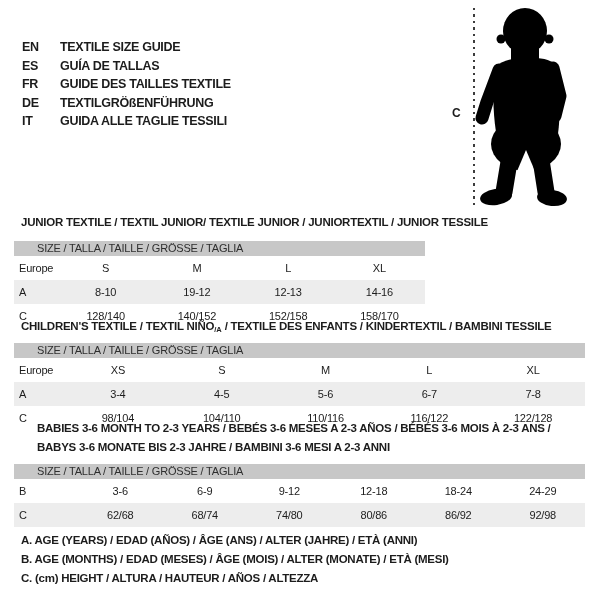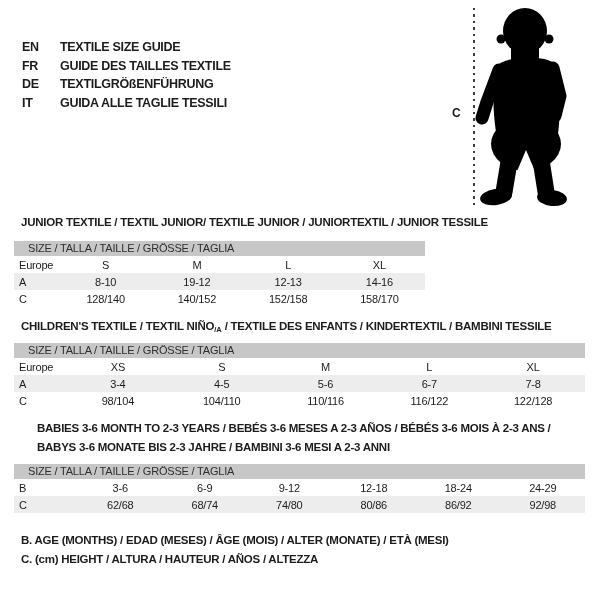--- a/index.html
+++ b/index.html
@@ -37,41 +37,45 @@
     font-size:11.5px;letter-spacing:-0.25px;line-height:15.5px;white-space:nowrap;}
   .title-sub{font-size:7.5px;letter-spacing:0;vertical-align:-2px;}
   .t1-title{top:215px;}
   .t2-title{top:319px;}
   .t3-title{top:421px;margin-left:16px;}
   .size-table{position:absolute;left:14px;}
   .t1{top:241px;width:411px;}
   .t2{top:343px;width:571px;}
   .t3{top:464px;width:571px;}
   .tbl-bar{height:15px;line-height:15px;background:var(--header-bar);
-    padding-left:14px;font-size:11px;color:#2e2e2e;letter-spacing:-0.2px;}
+    padding-left:23px;font-size:11px;color:#2e2e2e;letter-spacing:-0.2px;}
   table.grid{border-collapse:collapse;table-layout:fixed;width:100%;
     font-size:11px;color:var(--text);}
-  table.grid td{height:17px;padding:0;text-align:center;
+  table.grid td{height:24px;padding:0;text-align:center;
     letter-spacing:-0.2px;vertical-align:middle;}
   table.grid td.lbl{text-align:left;padding-left:5px;}
   tr.shaded{background:var(--row-shaded);}
   .c0-t1{width:46px;} .c0-t2{width:52px;} .c0-t3{width:64px;}
   
   .legend{position:absolute;left:21px;top:531px;font-weight:bold;
     font-size:11.5px;letter-spacing:-0.25px;line-height:19px;white-space:nowrap;}
 </style>
 </head>
 <body>
 
 <div class="page">
 
   <div class="lang-block">
     <div class="lang-row">
       <span class="lang-code">EN</span>
       <span class="lang-label">TEXTILE SIZE GUIDE</span>
+    </div>
+    <div class="lang-row">
+      <span class="lang-code">ES</span>
+      <span class="lang-label">GUÍA DE TALLAS</span>
     </div>
     <div class="lang-row">
       <span class="lang-code">FR</span>
       <span class="lang-label">GUIDE DES TAILLES TEXTILE</span>
     </div>
     <div class="lang-row">
       <span class="lang-code">DE</span>
       <span class="lang-label">TEXTILGRÖßENFÜHRUNG</span>
     </div>
     <div class="lang-row">
@@ -223,17 +227,18 @@
         <td>74/80</td>
         <td>80/86</td>
         <td>86/92</td>
         <td>92/98</td>
       </tr>
     </tbody>
       </table>
   </section>
 
   <div class="legend">
+    <div class="legend-line">A. AGE (YEARS) / EDAD (AÑOS) / ÂGE (ANS) / ALTER (JAHRE) / ETÀ (ANNI)</div>
     <div class="legend-line">B. AGE (MONTHS) / EDAD (MESES) / ÂGE (MOIS) / ALTER (MONATE) / ETÀ (MESI)</div>
     <div class="legend-line">C. (cm) HEIGHT / ALTURA / HAUTEUR / AÑOS / ALTEZZA</div>
   </div>
 
 </div>
 
 </body></html>

